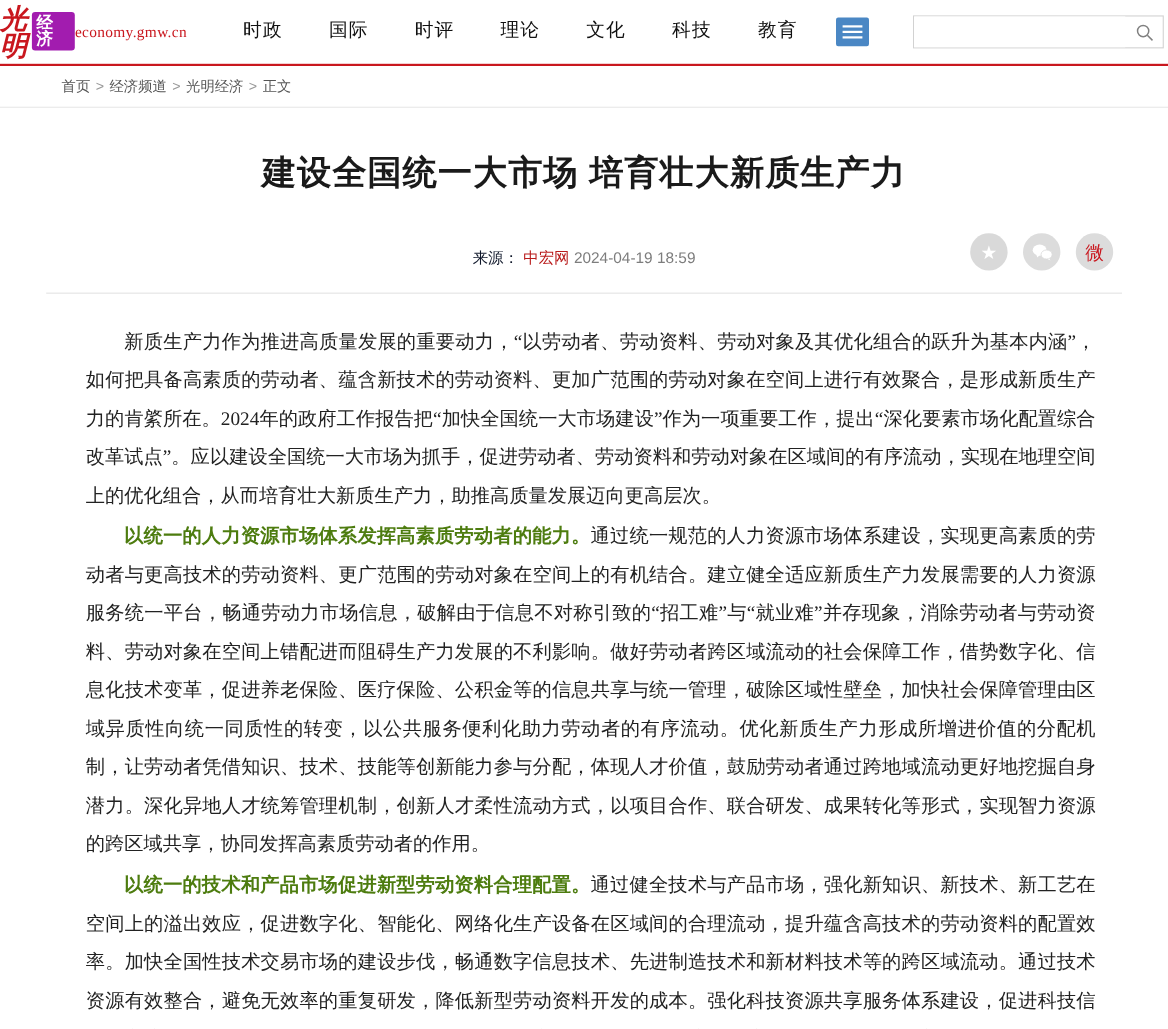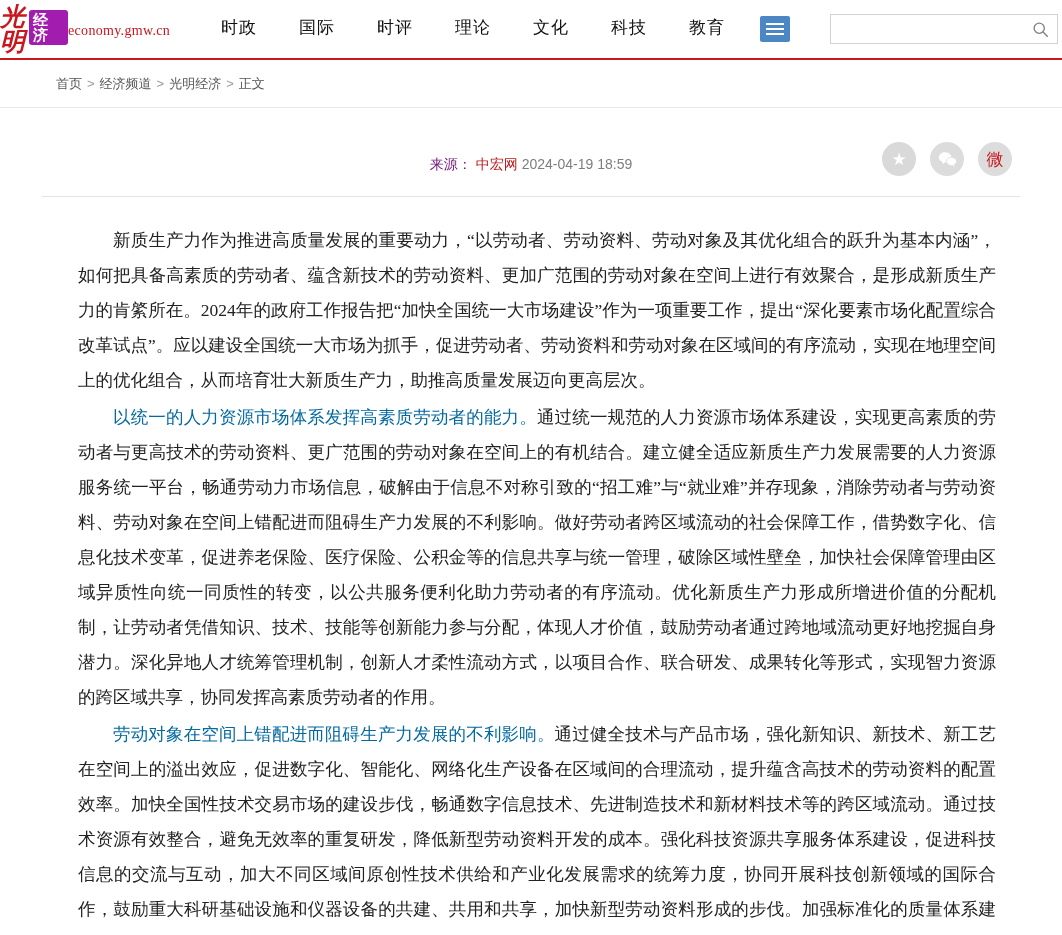--- a/index.html
+++ b/index.html
@@ -116,21 +116,21 @@
     width: 34px;
     display: flex;
     align-items: center;
     justify-content: center;
     color: #777;
   }
 
   
   .crumb-wrap {
     border-bottom: 1px solid #e8e8e8;
-    height: 48px;
+    height: 38px;
     display: flex;
     align-items: center;
     padding-left: 56px;
   }
   .crumb {
     font-size: 13px;
     color: #555;
   }
   .crumb a {
     color: #555;
@@ -157,21 +157,21 @@
     display: flex;
     align-items: center;
     justify-content: center;
     position: relative;
     height: 46px;
   }
   .meta {
     font-size: 14px;
     color: #7d7d7d;
   }
-  .meta .src-label { color: #701a75; }
+  .meta .src-label { color: #0f172a; }
   .meta .src { color: #b91c1c; margin: 0 4px; }
   .meta .date { color: #7d7d7d; }
   .share {
     position: absolute;
     right: 8px;
     top: 0;
     display: flex;
     align-items: center;
     gap: 14px;
   }
@@ -201,22 +201,22 @@
     line-height: 2.0;
     color: #222;
     text-align: justify;
     font-family: "Liberation Serif", "DejaVu Serif", serif;
   }
   .content p {
     margin: 0 0 2px 12px;
     text-indent: 2em;
   }
   .content p .lead {
-    font-weight: normal;
-    color: #0369a1;
+    font-weight: bold;
+    color: #4d7c0f;
   }
 </style>
 </head>
 <body>
 
 <div class="header">
 
   <div class="logo">
     <div class="logo-main">
       <span class="logo-gm">光明</span>
@@ -252,20 +252,21 @@
 </div>
 
 <div class="crumb-wrap">
   <div class="crumb">
     <a href="#">首页</a><span class="sep">&gt;</span><a href="#">经济频道</a><span class="sep">&gt;</span><a href="#">光明经济</a><span class="sep">&gt;</span><span class="cur">正文</span>
   </div>
 </div>
 
 <div class="article">
 
+  <h1 class="title">建设全国统一大市场 培育壮大新质生产力</h1>
 
   <div class="meta-row">
     <div class="meta">
       <span class="src-label">来源：</span><span class="src">中宏网</span><span class="date">2024-04-19 18:59</span>
     </div>
     <div class="share">
       <div class="share-btn">★</div>
       <div class="share-btn wx">
         <svg width="19" height="16" viewBox="0 0 24 20" fill="#ffffff">
           <ellipse cx="9" cy="8" rx="8" ry="6.4"></ellipse>
@@ -276,16 +277,16 @@
       </div>
       <div class="share-btn wb">微</div>
     </div>
   </div>
 
   <div class="divider"></div>
 
   <div class="content">
     <p><span>新质生产力作为推进高质量发展的重要动力，“以劳动者、劳动资料、劳动对象及其优化组合的跃升为基本内涵”，如何把具备高素质的劳动者、蕴含新技术的劳动资料、更加广范围的劳动对象在空间上进行有效聚合，是形成新质生产力的肯綮所在。2024年的政府工作报告把“加快全国统一大市场建设”作为一项重要工作，提出“深化要素市场化配置综合改革试点”。应以建设全国统一大市场为抓手，促进劳动者、劳动资料和劳动对象在区域间的有序流动，实现在地理空间上的优化组合，从而培育壮大新质生产力，助推高质量发展迈向更高层次。</span></p>
     <p><span class="lead">以统一的人力资源市场体系发挥高素质劳动者的能力。</span><span>通过统一规范的人力资源市场体系建设，实现更高素质的劳动者与更高技术的劳动资料、更广范围的劳动对象在空间上的有机结合。建立健全适应新质生产力发展需要的人力资源服务统一平台，畅通劳动力市场信息，破解由于信息不对称引致的“招工难”与“就业难”并存现象，消除劳动者与劳动资料、劳动对象在空间上错配进而阻碍生产力发展的不利影响。做好劳动者跨区域流动的社会保障工作，借势数字化、信息化技术变革，促进养老保险、医疗保险、公积金等的信息共享与统一管理，破除区域性壁垒，加快社会保障管理由区域异质性向统一同质性的转变，以公共服务便利化助力劳动者的有序流动。优化新质生产力形成所增进价值的分配机制，让劳动者凭借知识、技术、技能等创新能力参与分配，体现人才价值，鼓励劳动者通过跨地域流动更好地挖掘自身潜力。深化异地人才统筹管理机制，创新人才柔性流动方式，以项目合作、联合研发、成果转化等形式，实现智力资源的跨区域共享，协同发挥高素质劳动者的作用。</span></p>
-    <p><span class="lead">劳动对象在空间上错配进而阻碍生产力发展的不利影响。</span><span>通过健全技术与产品市场，强化新知识、新技术、新工艺在空间上的溢出效应，促进数字化、智能化、网络化生产设备在区域间的合理流动，提升蕴含高技术的劳动资料的配置效率。加快全国性技术交易市场的建设步伐，畅通数字信息技术、先进制造技术和新材料技术等的跨区域流动。通过技术资源有效整合，避免无效率的重复研发，降低新型劳动资料开发的成本。强化科技资源共享服务体系建设，促进科技信息的交流与互动，加大不同区域间原创性技术供给和产业化发展需求的统筹力度，协同开展科技创新领域的国际合作，鼓励重大科研基础设施和仪器设备的共建、共用和共享，加快新型劳动资料形成的步伐。加强标准化的质量体系建设，</span></p>
+    <p><span class="lead">以统一的技术和产品市场促进新型劳动资料合理配置。</span><span>通过健全技术与产品市场，强化新知识、新技术、新工艺在空间上的溢出效应，促进数字化、智能化、网络化生产设备在区域间的合理流动，提升蕴含高技术的劳动资料的配置效率。加快全国性技术交易市场的建设步伐，畅通数字信息技术、先进制造技术和新材料技术等的跨区域流动。通过技术资源有效整合，避免无效率的重复研发，降低新型劳动资料开发的成本。强化科技资源共享服务体系建设，促进科技信息的交流与互动，加大不同区域间原创性技术供给和产业化发展需求的统筹力度，协同开展科技创新领域的国际合作，鼓励重大科研基础设施和仪器设备的共建、共用和共享，加快新型劳动资料形成的步伐。加强标准化的质量体系建设，</span></p>
   </div>
 
 </div>
 
 </body></html>

